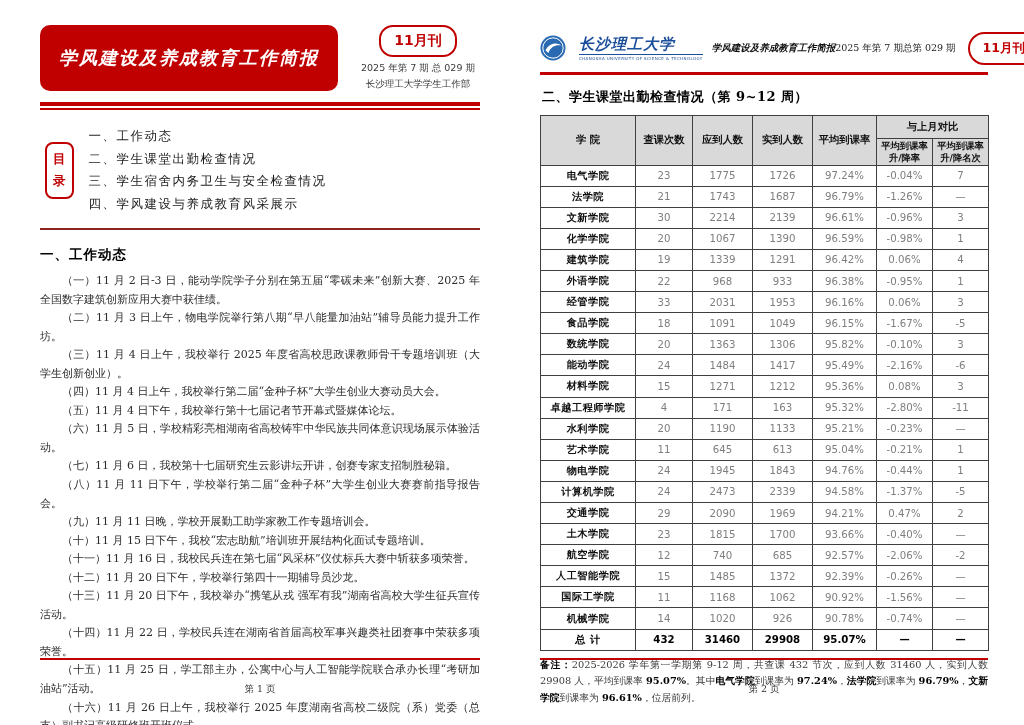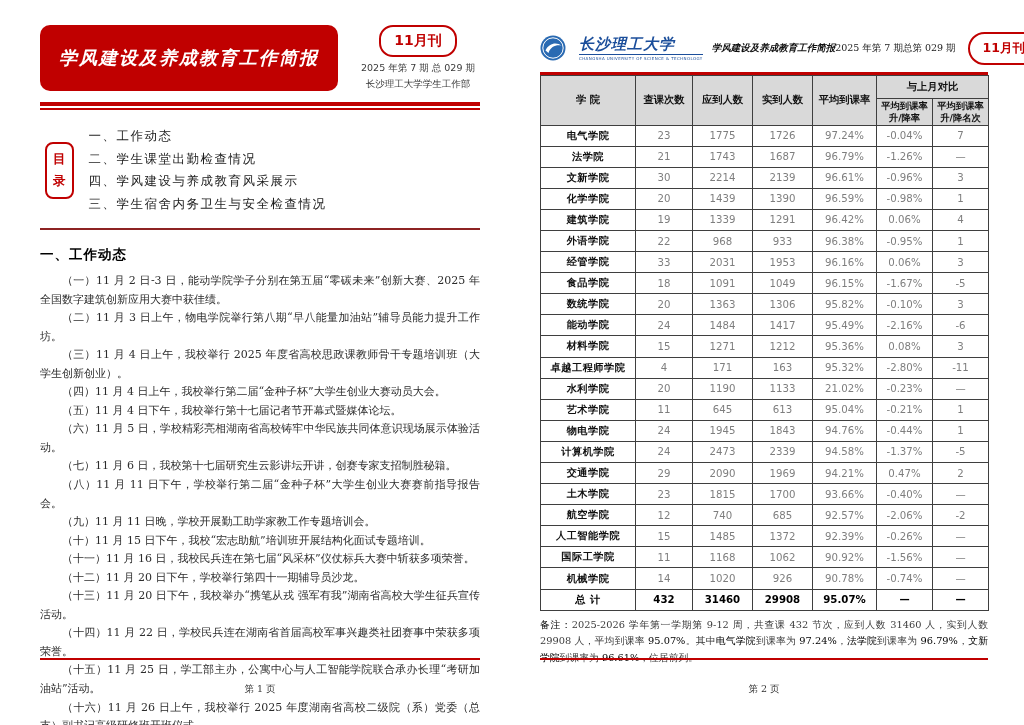--- a/index.html
+++ b/index.html
@@ -68,21 +68,21 @@
                      overflow:hidden; padding:0 1px; }
   .att thead th { background:var(--hdrbg); color:#111; font-weight:bold; font-size:10.3px; }
   .att thead tr.r1 th { height:23px; }
   .att thead tr.r2 th { height:27px; font-size:9.3px; line-height:11.5px; }
   .att tbody td { height:21.1px; font-size:10.2px; color:#7e7e7e; }
   .att tbody td.name { color:#101010; font-weight:bold; letter-spacing:.5px; }
   .att tbody tr.total td { color:#000; font-weight:bold; }
 
   .note { margin-top:6px; font-size:9.8px; line-height:16.6px; color:#3a3a3a;
           text-align:justify; }
-  .note .b { font-weight:normal; color:#000; }
+  .note .b { font-weight:bold; color:#000; }
 </style>
 </head>
 <body>
 
 <div class="canvas">
 
   <div class="page page1">
 
     <div class="p1-header">
       <div class="banner">
@@ -101,22 +101,22 @@
     </div>
 
     <div class="toc">
       <div class="toc-badge">
         <span>目</span>
         <span>录</span>
       </div>
       <div class="toc-list" id="toc-list">
           <div class="toc-item">一、工作动态</div>
           <div class="toc-item">二、学生课堂出勤检查情况</div>
+          <div class="toc-item">三、学生宿舍内务卫生与安全检查情况</div>
           <div class="toc-item">四、学风建设与养成教育风采展示</div>
-          <div class="toc-item">三、学生宿舍内务卫生与安全检查情况</div>
         </div>
     </div>
 
     <div class="toc-underline"></div>
 
     <div class="p1-section-title">一、工作动态</div>
 
     <div id="paras">
         <p class="para">（一）11 月 2 日-3 日，能动学院学子分别在第五届“零碳未来”创新大赛、2025 年全国数字建筑创新应用大赛中获佳绩。</p>
         <p class="para">（二）11 月 3 日上午，物电学院举行第八期“早八能量加油站”辅导员能力提升工作坊。</p>
@@ -156,20 +156,21 @@
         <span class="uni-name">长沙理工大学</span>
         <span class="uni-sub">CHANGSHA UNIVERSITY OF SCIENCE &amp; TECHNOLOGY</span>
       </div>
       <span class="hdr-title">学风建设及养成教育工作简报</span>
       <span class="hdr-issue">2025 年第 7 期总第 029 期</span>
       <span class="badge2">11月刊</span>
     </div>
 
     <div class="p2-redline"></div>
 
+    <div class="p2-section-title">二、学生课堂出勤检查情况（第 9~12 周）</div>
 
     <table class="att">
       <colgroup>
         <col style="width:95px">
           <col style="width:57px">
           <col style="width:60px">
         <col style="width:60px">
           <col style="width:64px">
           <col style="width:56px">
           <col style="width:56px">
@@ -212,21 +213,21 @@
             <td class="num">30</td>
             <td class="num">2214</td>
             <td class="num">2139</td>
             <td class="num">96.61%</td>
             <td class="num">-0.96%</td>
             <td class="num">3</td>
           </tr>
           <tr>
             <td class="name">化学学院</td>
             <td class="num">20</td>
-            <td class="num">1439</td>
+            <td class="num">1067</td>
             <td class="num">1390</td>
             <td class="num">96.59%</td>
             <td class="num">-0.98%</td>
             <td class="num">1</td>
           </tr>
           <tr>
             <td class="name">建筑学院</td>
             <td class="num">19</td>
             <td class="num">1339</td>
             <td class="num">1291</td>
@@ -295,21 +296,21 @@
             <td class="num">163</td>
             <td class="num">95.32%</td>
             <td class="num">-2.80%</td>
             <td class="num">-11</td>
           </tr>
           <tr>
             <td class="name">水利学院</td>
             <td class="num">20</td>
             <td class="num">1190</td>
             <td class="num">1133</td>
-            <td class="num">21.02%</td>
+            <td class="num">95.21%</td>
             <td class="num">-0.23%</td>
             <td class="num">—</td>
           </tr>
           <tr>
             <td class="name">艺术学院</td>
             <td class="num">11</td>
             <td class="num">645</td>
             <td class="num">613</td>
             <td class="num">95.04%</td>
             <td class="num">-0.21%</td>

